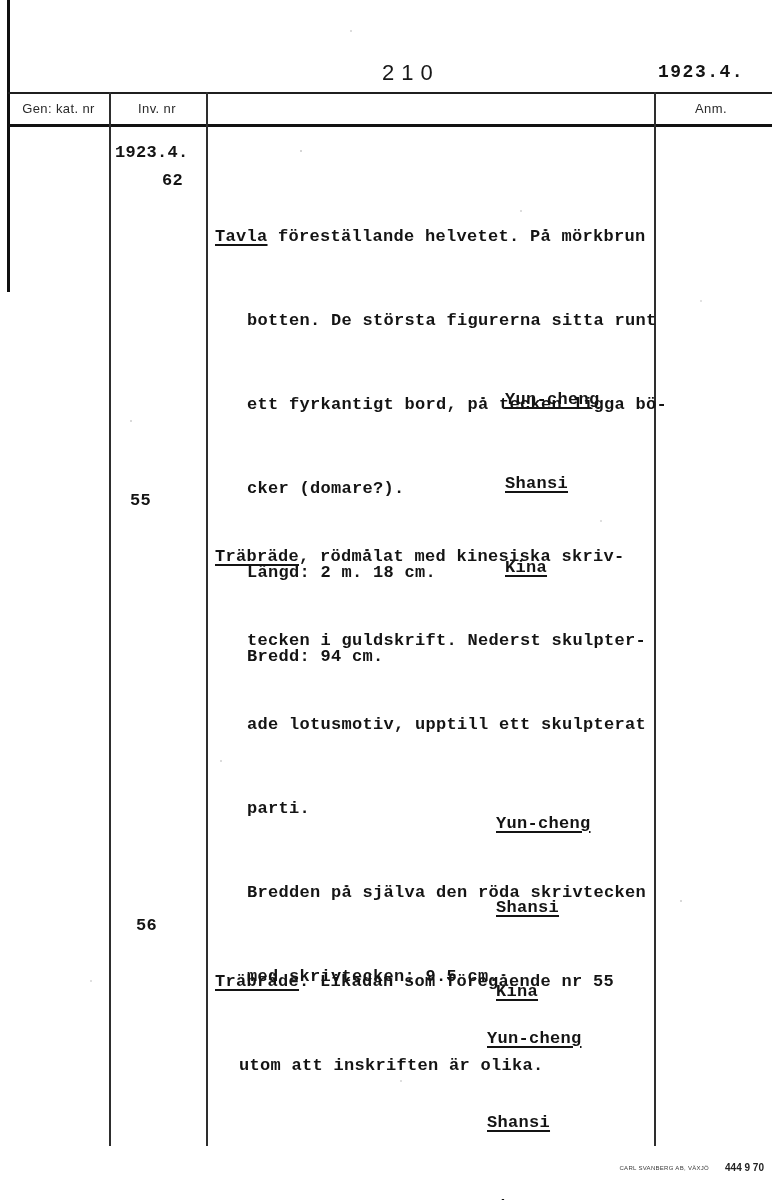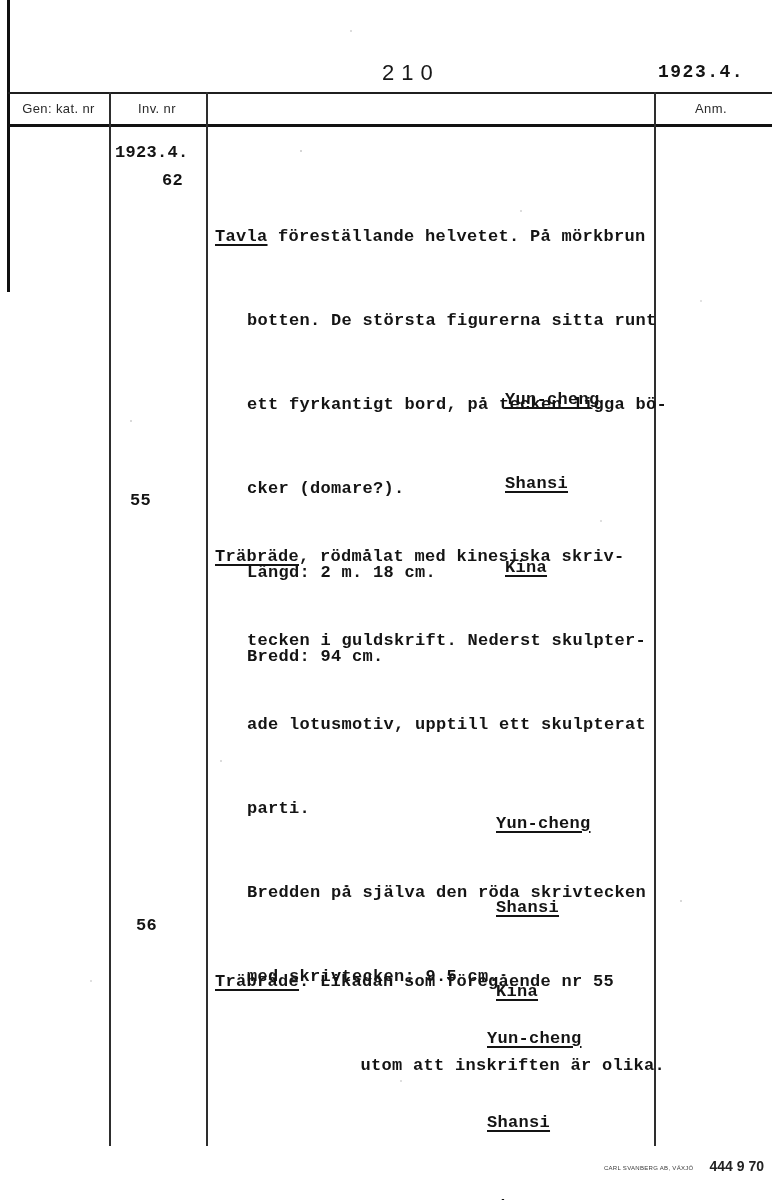--- a/index.html
+++ b/index.html
@@ -43,21 +43,21 @@
   .place div { text-decoration: underline; text-underline-offset: 3px; text-decoration-thickness: 1.5px; }
   .printer {
     position: absolute;
     right: 8px; top: 1157px;
     text-align: right;
     font-family: "Liberation Sans", sans-serif;
     color: #3a3a3a;
     white-space: nowrap;
   }
   .printer .name { font-size: 6px; letter-spacing: 0.3px; vertical-align: 1px; }
-  .printer .code { font-size: 14px; font-weight: bold; color: #222; margin-left: 16px; }
+  .printer .code { font-size: 10px; font-weight: bold; color: #222; margin-left: 16px; }
   .speck {
     position: absolute; width: 2px; height: 2px; border-radius: 50%;
     background: #c9c9c9; left: 300px; top: 150px;
     box-shadow: 220px 60px 0 #d2d2d2, -170px 270px 0 #cecece, 300px 370px 0 #d5d5d5,
                 -80px 610px 0 #d0d0d0, 380px 750px 0 #cccccc, 100px 930px 0 #d4d4d4,
                 -210px 830px 0 #d6d6d6, 50px -120px 0 #d2d2d2, 400px 150px 0 #d8d8d8;
   }
 </style>
 </head>
 <body>
@@ -109,21 +109,21 @@
 </div>
 <div class="typed place" style="left:496px; top:754px;">
   <div class="t-line">Yun-cheng</div>
   <div class="t-line">Shansi</div>
   <div class="t-line">Kina</div>
 </div>
 
 <div class="typed" style="left:136px; top:912px;">56</div>
 <div class="typed" style="left:215px; top:912px; width:450px;">
   <div class="t-line"><span class="u">Träbräde</span><span>. Likadan som föregående nr 55</span></div>
-  <div class="t-line" style="padding-left:24px;text-align:right;">utom att inskriften är olika.</div>
+  <div class="t-line" style="padding-left:24px;">utom att inskriften är olika.</div>
 </div>
 <div class="typed place" style="left:487px; top:969px;">
   <div class="t-line">Yun-cheng</div>
   <div class="t-line">Shansi</div>
   <div class="t-line">Kina</div>
 </div>
 
 <div class="printer">
   <span class="name">CARL SVANBERG AB, VÄXJÖ</span><span class="code">444 9 70</span>
 </div>

